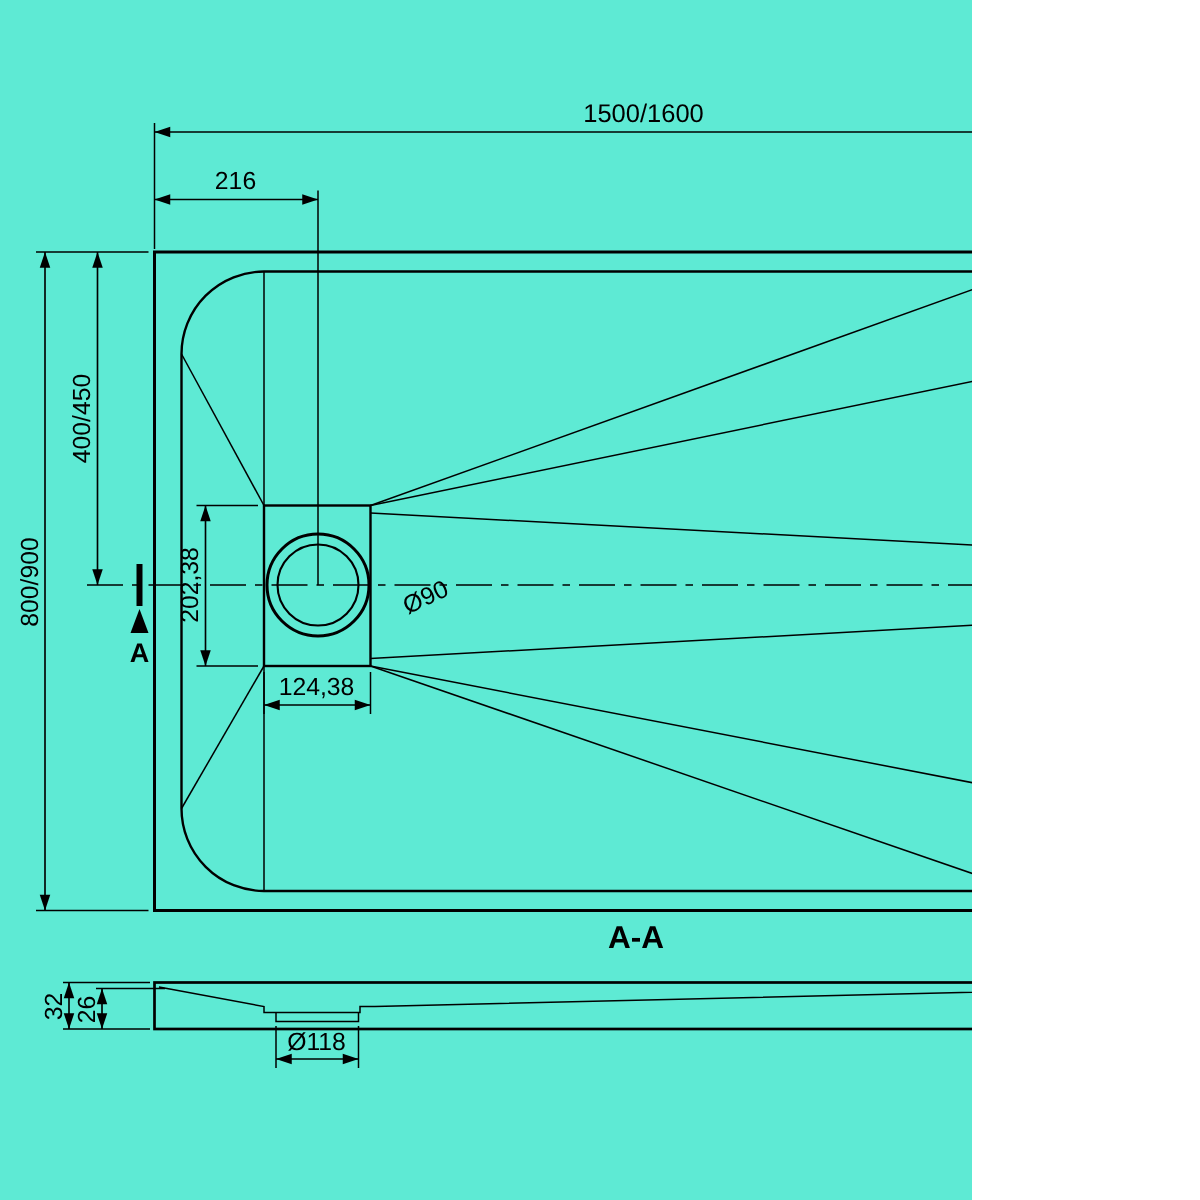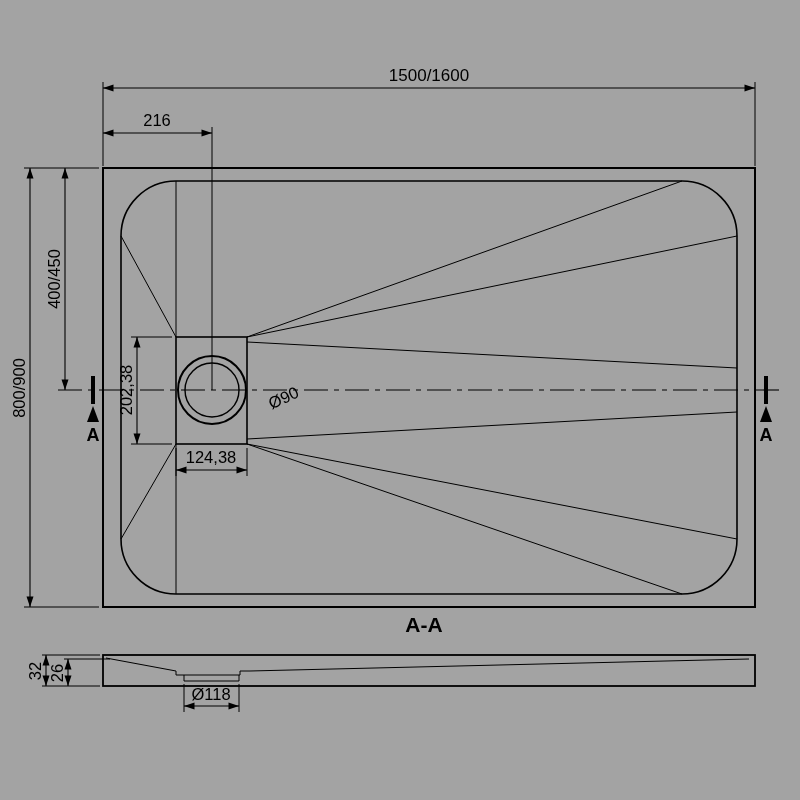--- a/index.html
+++ b/index.html
@@ -1,16 +1,16 @@
 <!DOCTYPE html>
 <html><head>
 <meta charset="utf-8">
 <style>
   html,body{margin:0;padding:0;background:#ffffff;}
-  .sheet{position:relative;width:800px;height:800px;background:#a3a3a3;overflow:hidden;}
+  .sheet{position:relative;width:648px;height:800px;background:#5eead4;overflow:hidden;}
   svg{position:absolute;left:0;top:0;}
   svg text{font-family:"Liberation Sans","DejaVu Sans",sans-serif;fill:#000;}
   .dim-text{font-size:16.5px;}
   .dim-text-big{font-size:17px;}
   .marker-text{font-size:18px;font-weight:bold;}
   .section-title{font-size:21px;font-weight:bold;}
   .thin{stroke:#000;stroke-width:1;fill:none;}
   .dimline{stroke:#000;stroke-width:1.1;fill:none;}
   .outline{stroke:#000;stroke-width:2;fill:none;}
   .outline-med{stroke:#000;stroke-width:1.6;fill:none;}

